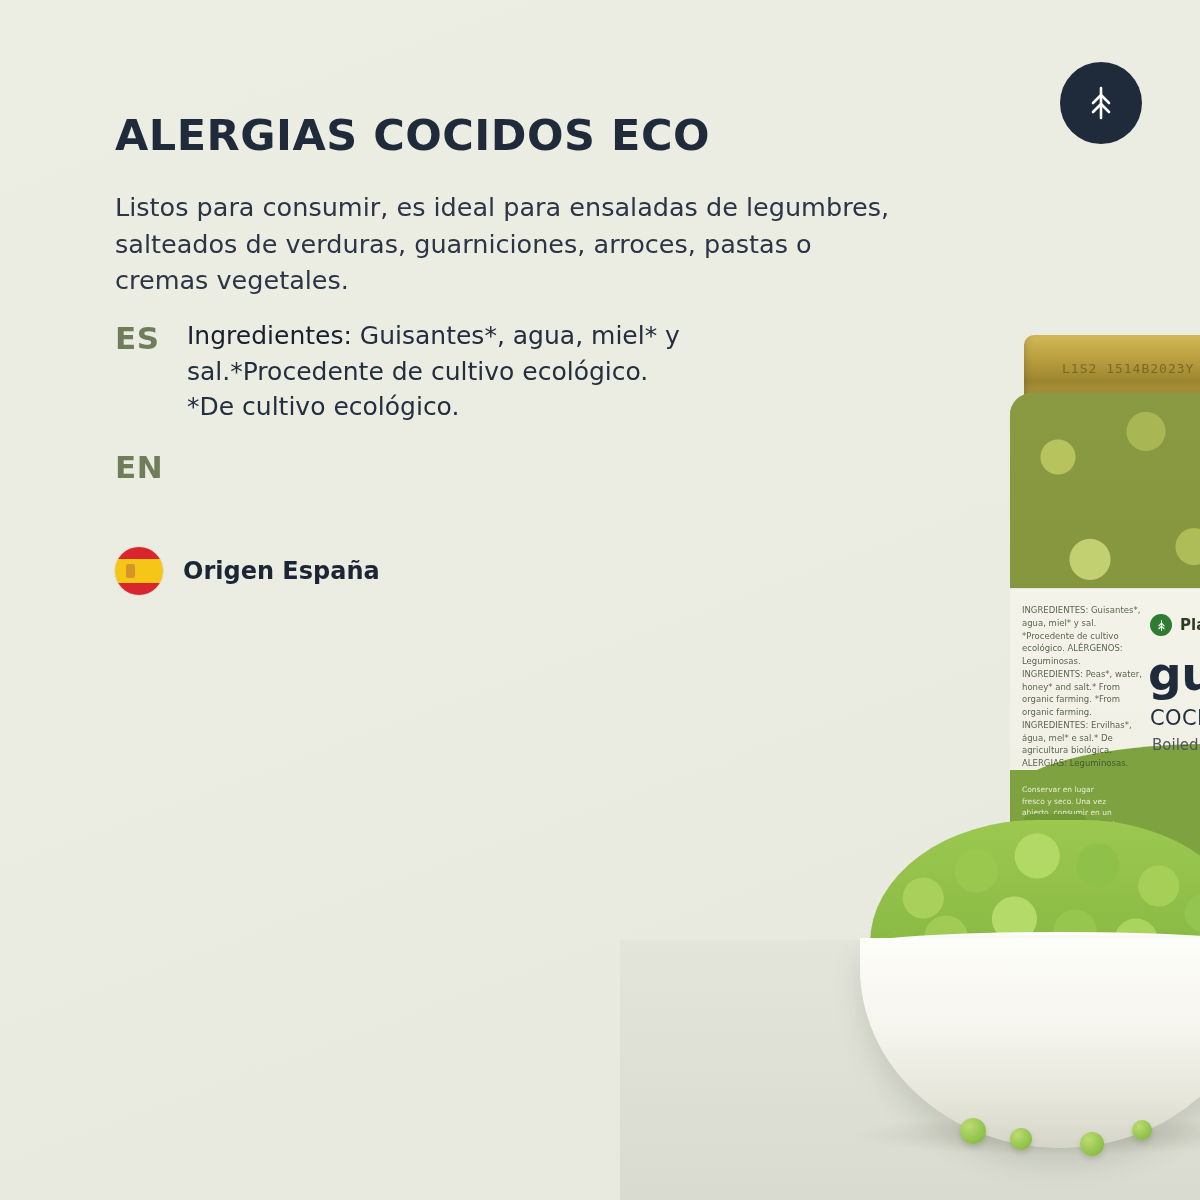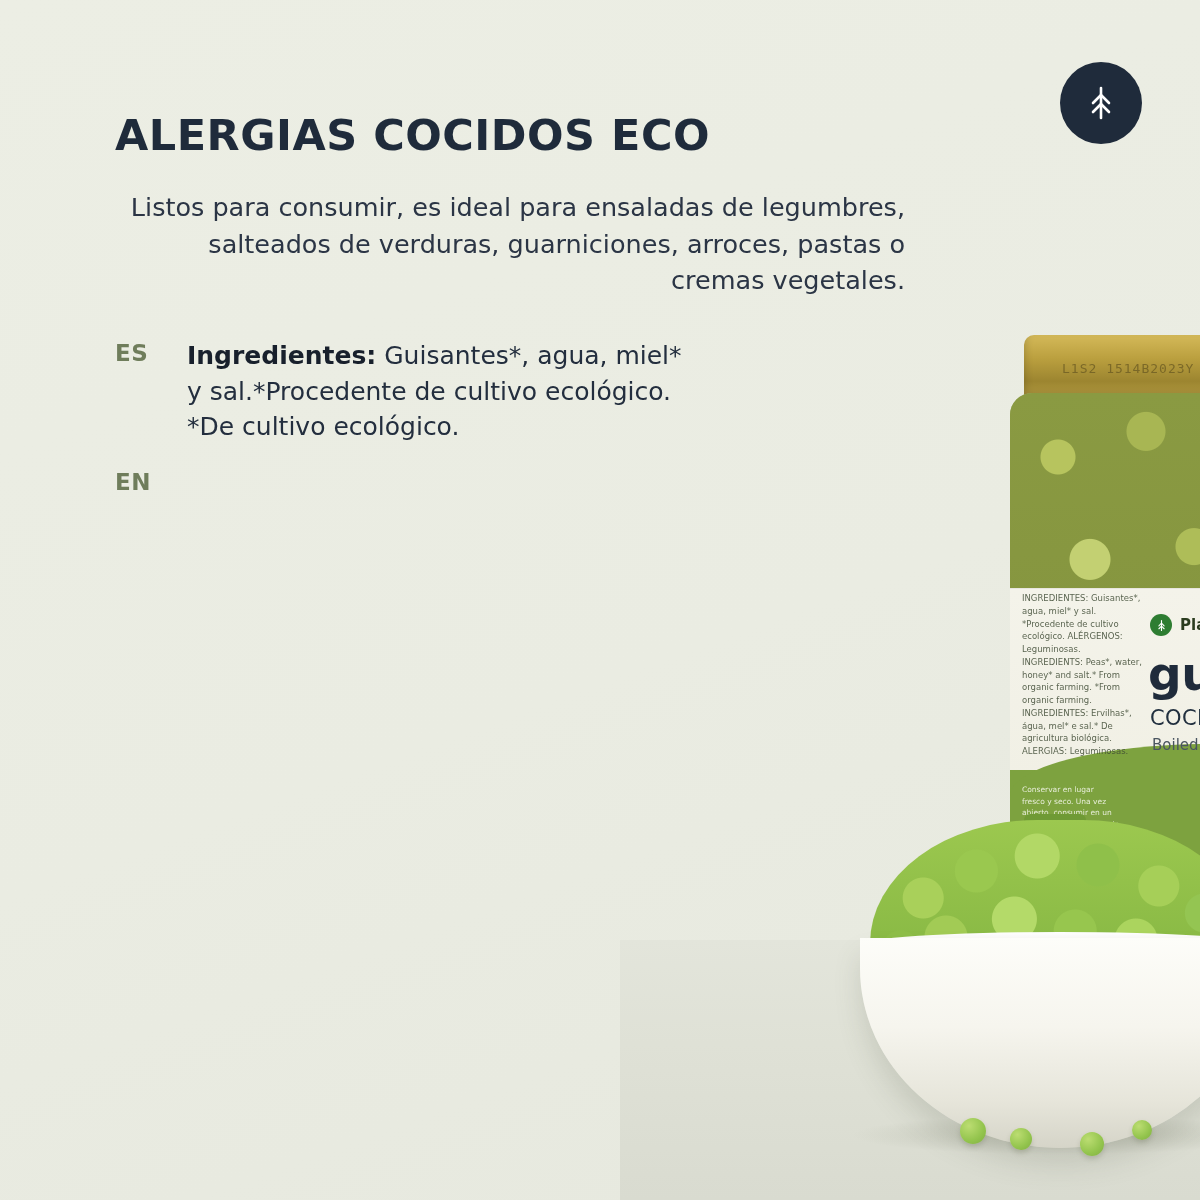--- a/index.html
+++ b/index.html
@@ -51,51 +51,50 @@
     letter-spacing: 0.5px;
     color: #1f2b3b;
     margin: 0 0 30px 0;
     line-height: 1.1;
   }
   .subtitle {
     font-size: 25.5px;
     line-height: 1.42;
     color: #2b3545;
     width: 790px;
-    margin: 0 0 40px 0;
-    text-align: right;
+    margin: 0 0 20px 0;
   }
 
   .ing-list {
     margin: 0;
     padding: 0;
   }
   .ing-row {
     display: flex;
     align-items: flex-start;
     margin-bottom: 22px;
   }
   .lang-tag {
     flex: 0 0 auto;
     width: 72px;
-    font-size: 23px;
+    font-size: 31px;
     font-weight: bold;
     color: #6f7d5b;
     letter-spacing: 0.6px;
     padding-top: 2px;
   }
   .ing-text {
     flex: 1 1 auto;
     font-size: 25px;
     line-height: 1.43;
     color: #232e3e;
     max-width: 500px;
   }
   .ing-text b {
-    font-weight: bold;
+    font-weight: normal;
     color: #18202c;
   }
 
   
   .origin {
     display: flex;
     align-items: center;
     margin-top: 62px;
   }
   .flag {
@@ -273,21 +272,21 @@
   .label-sub2 {
     position: absolute;
     left: 142px;
     top: 148px;
     font-size: 15px;
     color: #4a5560;
   }
   .label-fineprint {
     position: absolute;
     left: 12px;
-    top: 4px;
+    top: 16px;
     width: 120px;
     font-size: 8.5px;
     line-height: 1.5;
     color: #3e4a34;
     opacity: 0.85;
   }
   .label-fineprint-2 {
     position: absolute;
     left: 12px;
     top: 196px;
@@ -465,15 +464,24 @@
         <div class="ing-text"><b>Ingredientes:</b><span> Guisantes*, agua, miel* y sal.*Procedente de cultivo ecológico. *De cultivo ecológico.</span></div>
       </div>
 
       <div class="ing-row">
         <div class="lang-tag">EN</div>
       </div>
 
 
     </div>
 
+    <div class="origin">
+      <span class="flag">
+        <span class="band-top"></span>
+        <span class="band-mid"></span>
+        <span class="band-bot"></span>
+        <span class="crest"></span>
+      </span>
+      <span class="origin-label">Origen España</span>
+    </div>
   </div>
 
 </div>
 
 </body></html>

